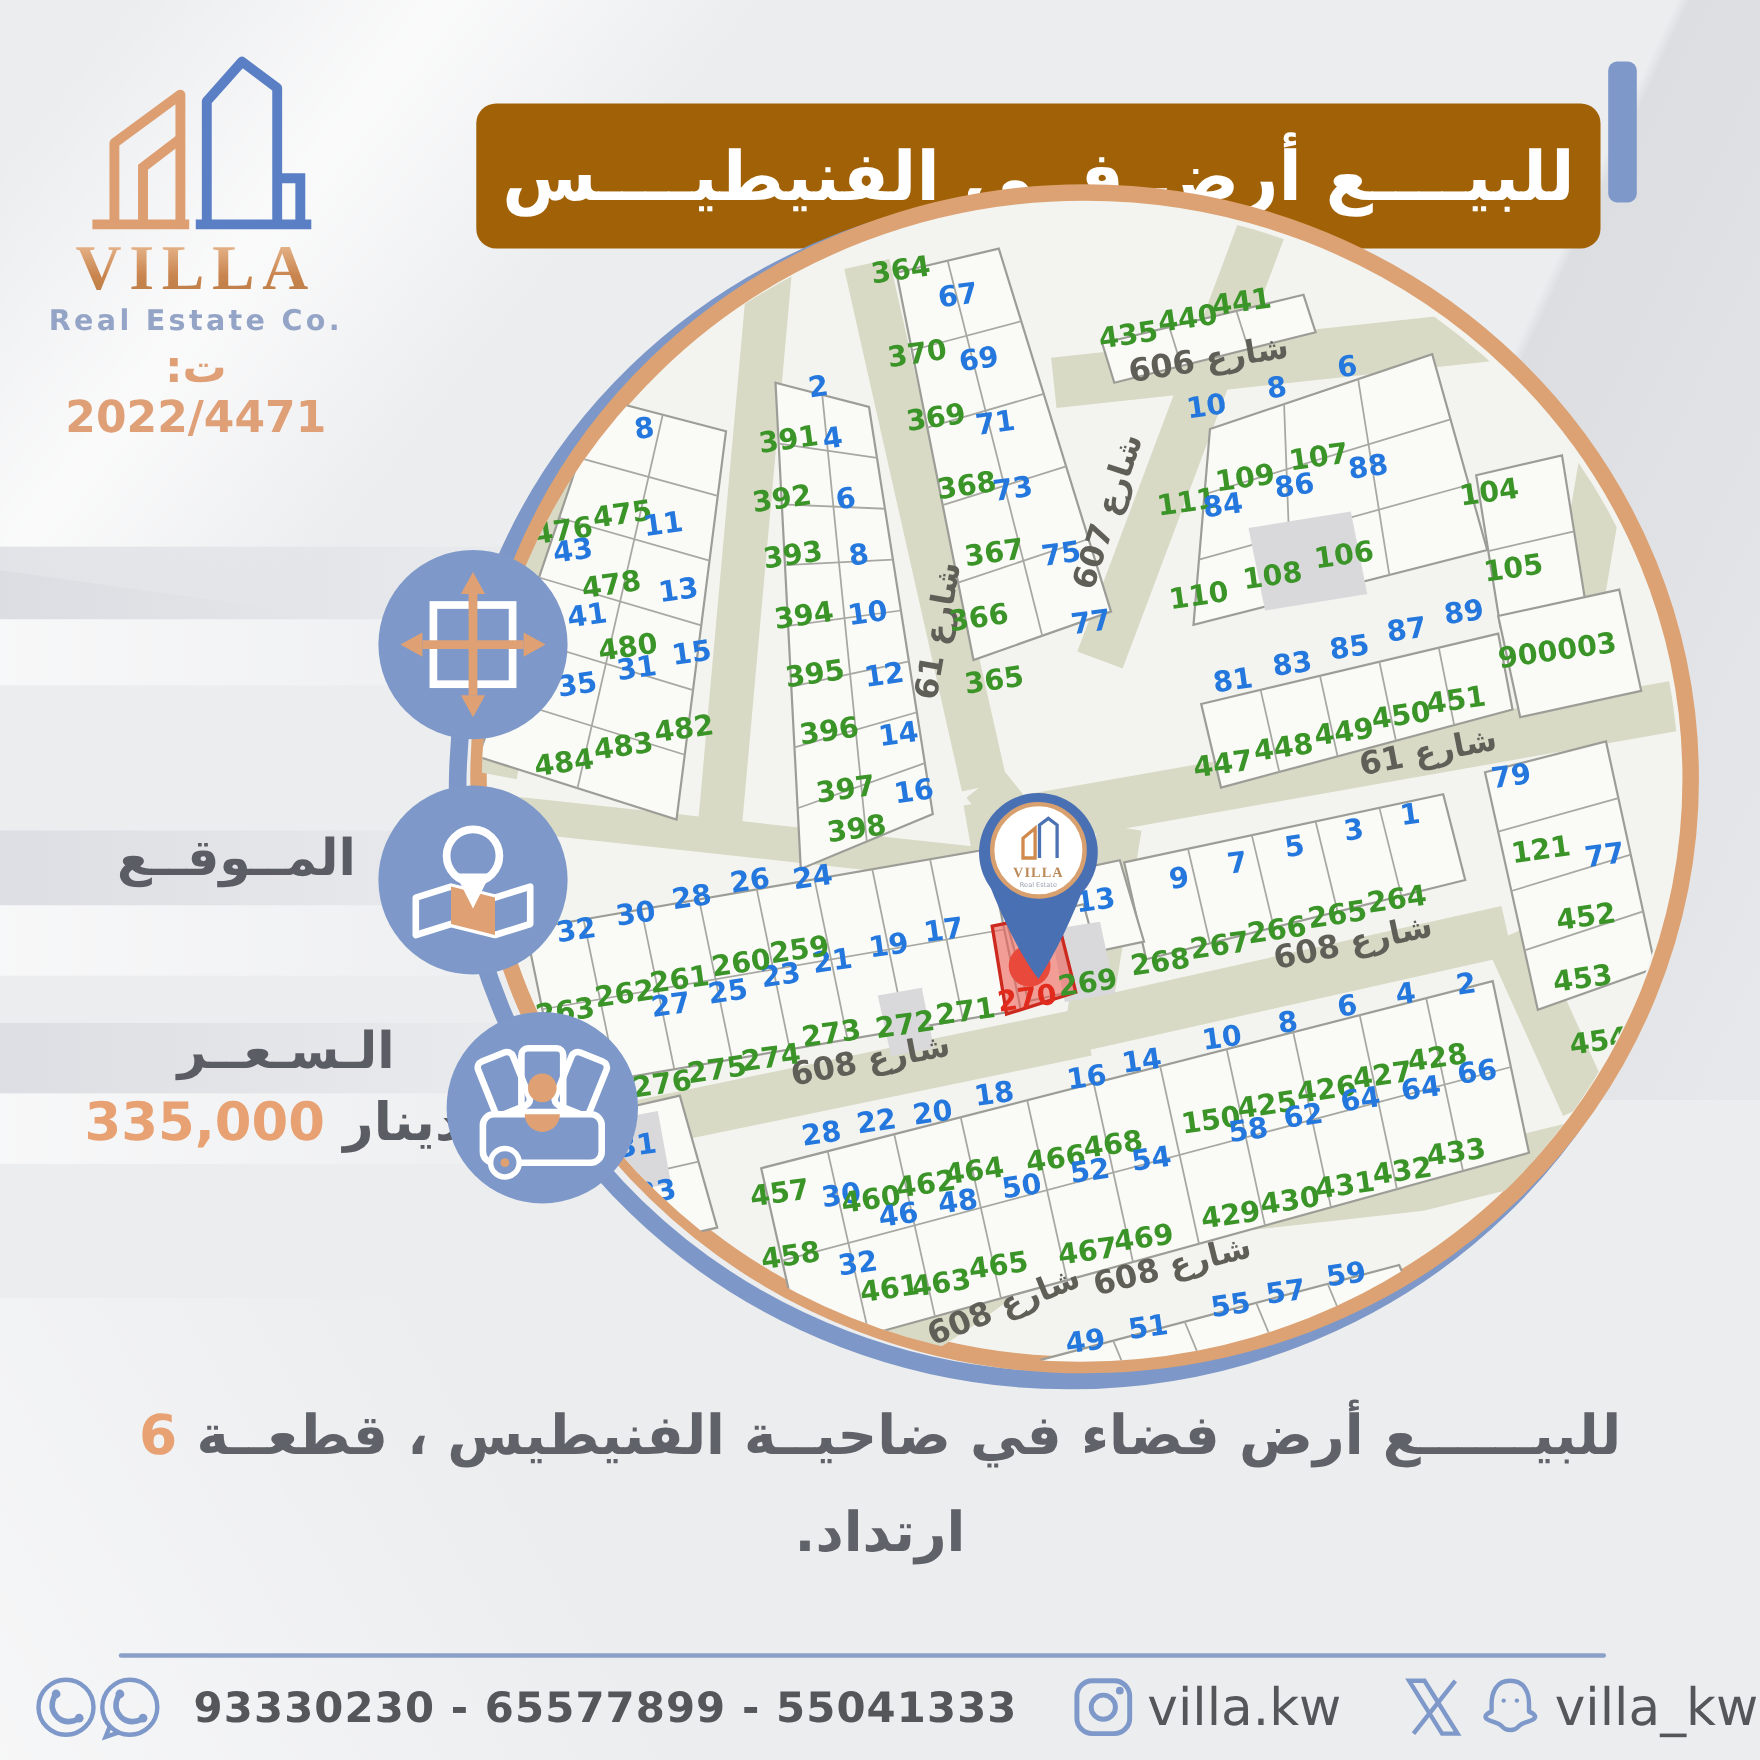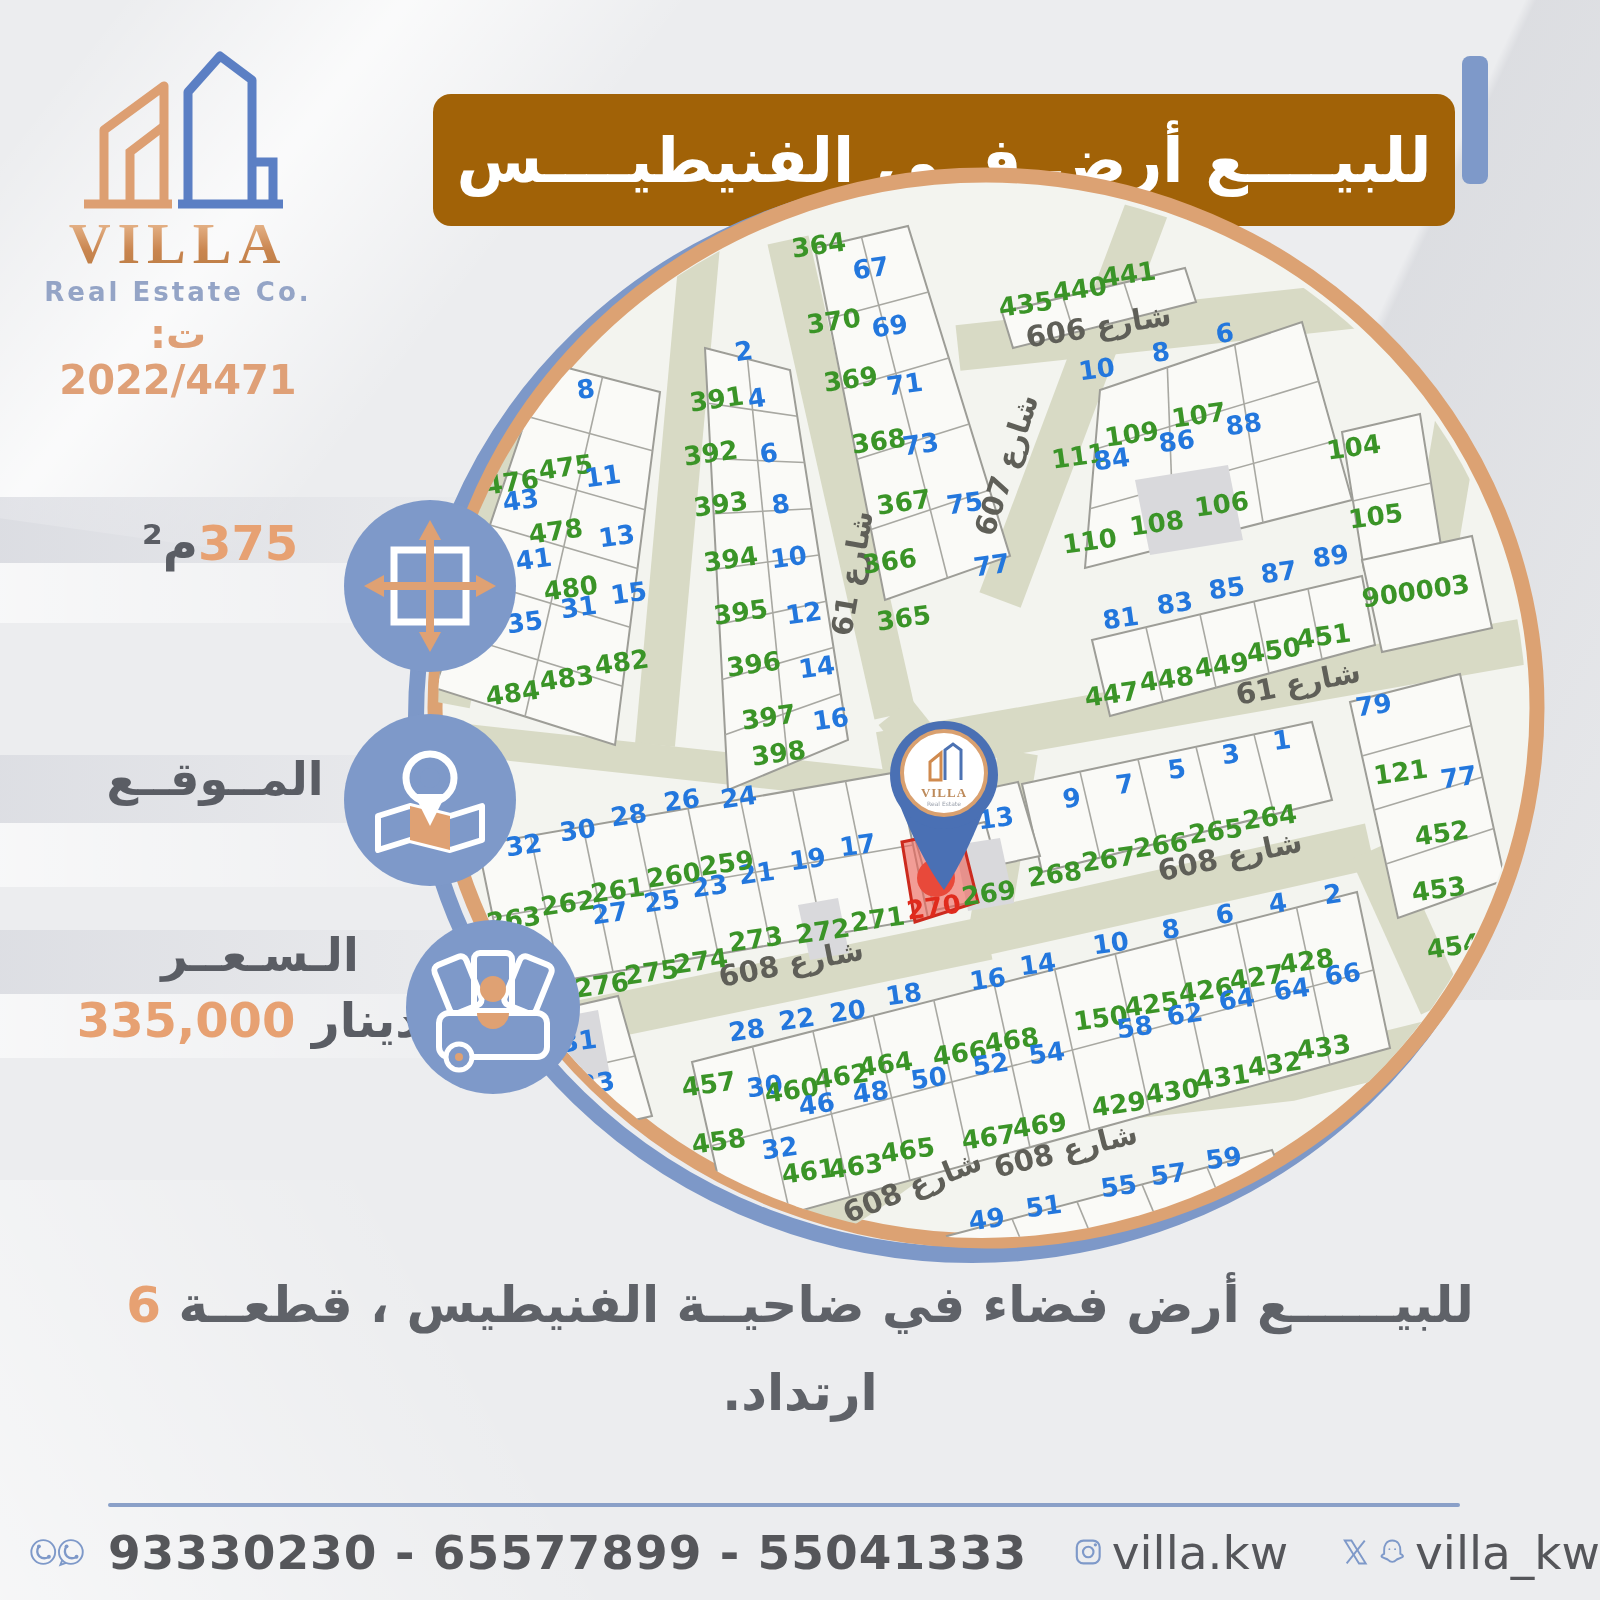--- a/index.html
+++ b/index.html
@@ -37,21 +37,21 @@
   #info-area{left:90px;top:505px;width:260px;}
   #info-loc{left:80px;top:752px;width:270px;}
   #info-price{left:100px;top:928px;width:320px;}
   .icon-circle{position:absolute;}
   
   #desc{position:absolute;left:80px;top:1262px;width:1440px;text-align:center;direction:rtl;
     font-size:50px;font-weight:700;color:#5f6268;line-height:1.75;}
   
   #footer-line{position:absolute;left:108px;top:1503px;width:1352px;height:4px;background:#8aa0c8;border-radius:2px;}
   #footer{position:absolute;left:0;top:1512px;width:1600px;height:80px;display:flex;align-items:center;}
-  #footer .num{font-size:47px;font-weight:700;color:#55565a;letter-spacing:1px;white-space:nowrap;}
+  #footer .num{font-size:38px;font-weight:700;color:#55565a;letter-spacing:1px;white-space:nowrap;}
   #footer .soc{font-size:47px;font-weight:400;color:#55565a;white-space:nowrap;}
   svg text{user-select:none;}
 </style>
 </head>
 <body>
 
 <div id="canvas">
 
   <div class="streak" id="streak1"></div>
   <div class="streak" id="streak2"></div>
@@ -372,23 +372,20 @@
       <g>
         <path d="M 930,780 L 930,762 L 941,753 L 941,780 Z" fill="none" stroke="#d08a4e" stroke-width="3"></path>
         <path d="M 945,780 L 945,750 L 953,744 L 961,750 L 961,780" fill="none" stroke="#4c72b3" stroke-width="3"></path>
         <text x="944" y="797" font-size="13" font-weight="bold" text-anchor="middle" font-family="Liberation Serif, DejaVu Serif, serif" fill="#bd8a5a" letter-spacing="1">VILLA</text>
         <text x="944" y="806" font-size="6" text-anchor="middle" fill="#9aa0ab">Real Estate</text>
       </g>
     </g>
   </svg>
 
   <div class="info" id="info-area">
-    <span class="val" dir="rtl">
-      <span class="orange">375</span><span class="dark">م²</span>
-    </span>
   </div>
   <div class="info" id="info-loc">
     <span class="lbl">المــوقــع</span>
   </div>
   <div class="info" id="info-price">
     <span class="lbl">الـسـعــر</span>
     <span class="val" dir="rtl">
       <span class="dark">دينار</span>
       <span class="orange">335,000</span>
     </span>

